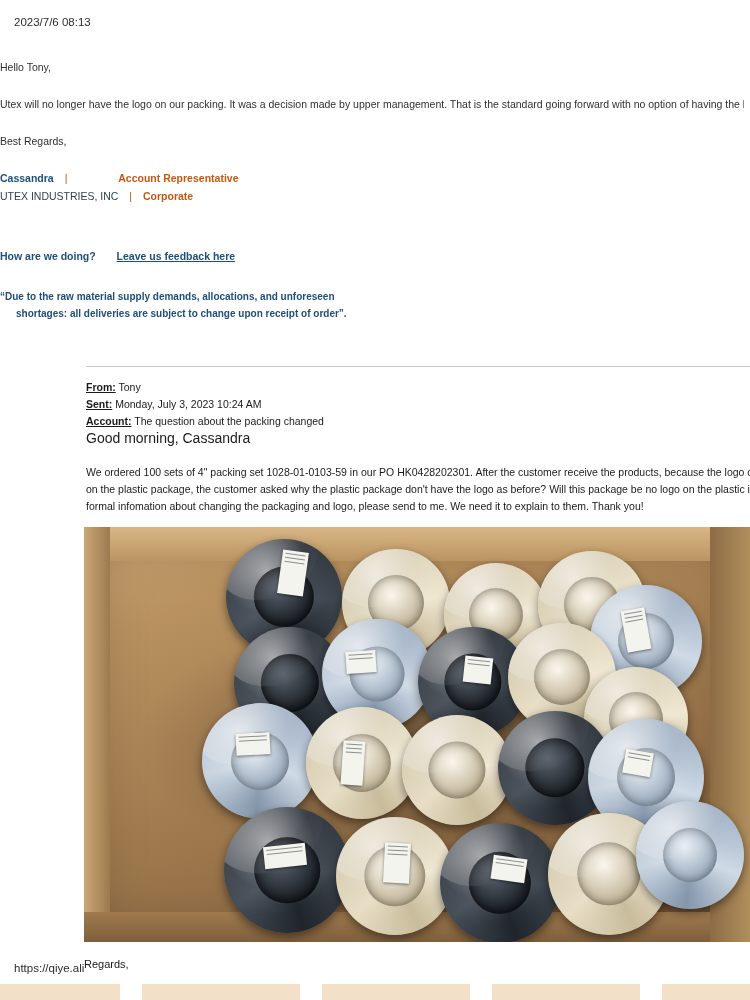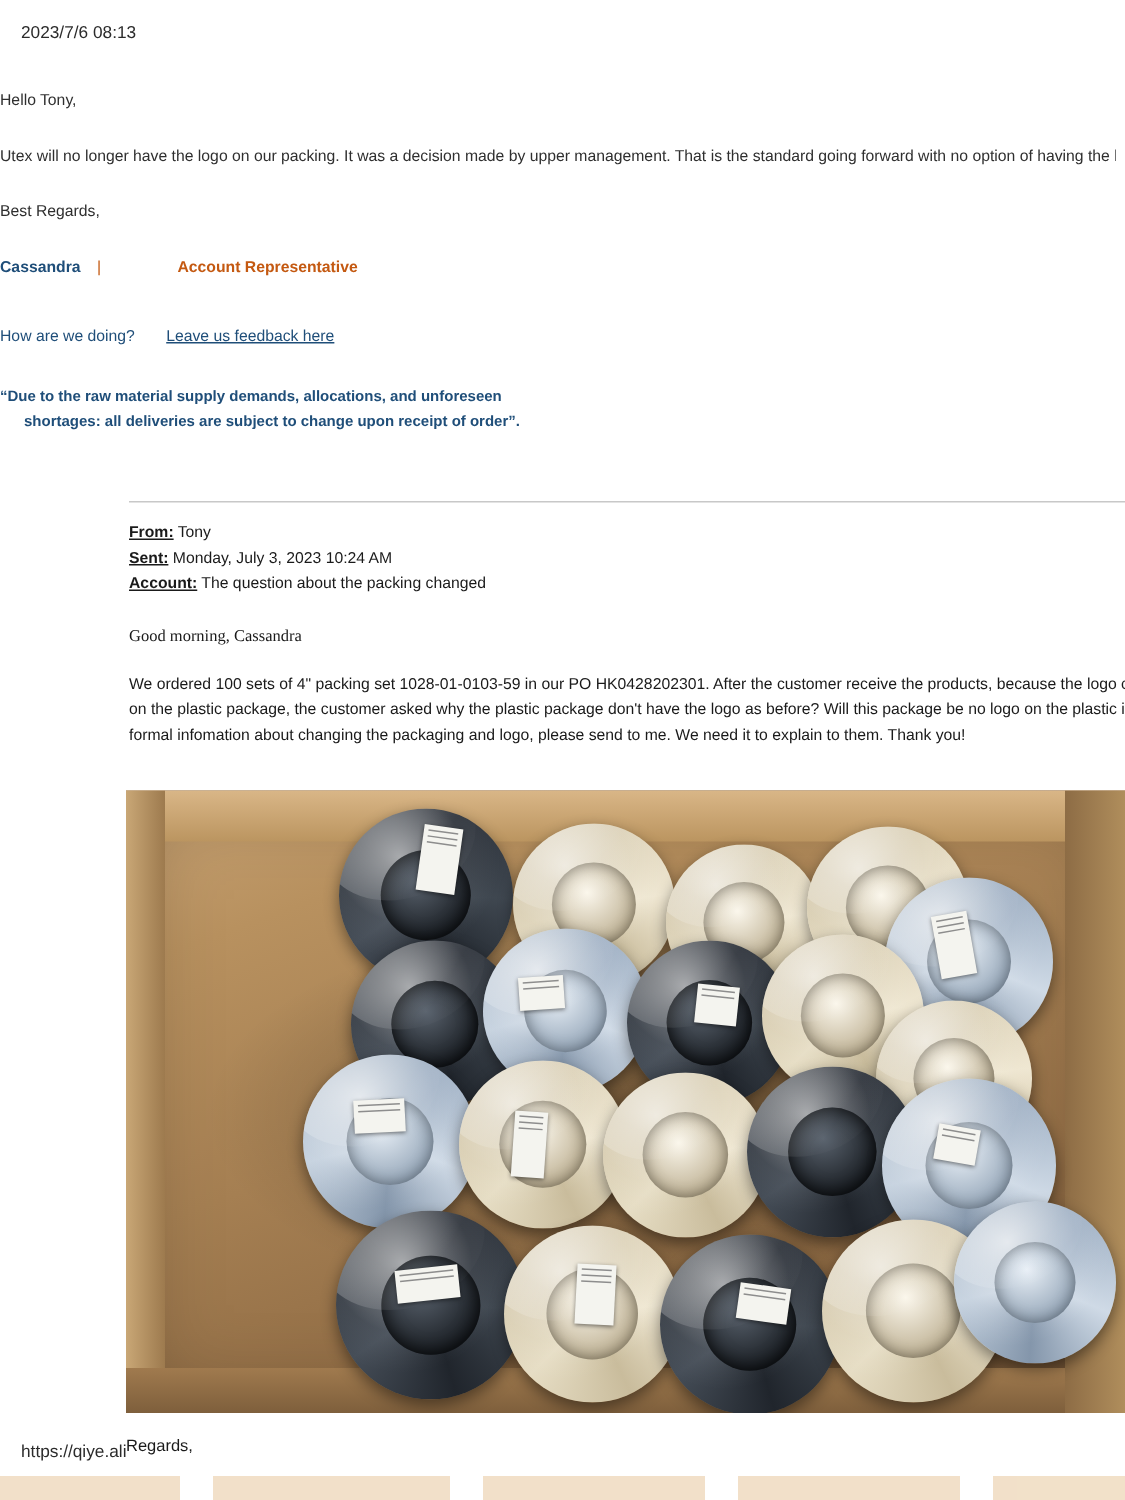--- a/index.html
+++ b/index.html
@@ -85,24 +85,24 @@
   }
   .sig-company {
     color: #2f3f4f;
   }
   .sig-corp {
     color: #c45911;
     font-weight: bold;
   }
 
   .feedback-row {
-    margin-top: 34px;
+    margin-top: 48px;
     margin-bottom: 26px;
     font-size: 10.5px;
-    font-weight: normal;
+    font-weight: bold;
     color: #1f4e79;
     white-space: nowrap;
   }
   .feedback-link {
     color: #1f4e79;
     text-decoration: underline;
     padding-left: 18px;
   }
 
   .notice {
@@ -129,25 +129,23 @@
   }
   .q-row {
     font-size: 10.5px;
     line-height: 1.62;
     color: #1a1a1a;
     white-space: nowrap;
   }
   .q-label { font-weight: bold; text-decoration: underline; }
 
   .q-greeting {
-    font-size: 11px;
-    margin-top: 20px;
+    font-size: 14px;
     color: #1a1a1a;
     white-space: nowrap;
-    font-family: Liberation Serif, serif;
   }
 
   .q-body {
     font-size: 10.5px;
     line-height: 1.62;
     margin-top: 18px;
     color: #1a1a1a;
     width: 700px;
   }
   .q-body .bl { white-space: nowrap; display: block; }
@@ -293,20 +291,25 @@
     <p class="msg-line wrapline">Utex will no longer have the logo on our packing. It was a decision made by upper management. That is the standard going forward with no option of having the logo on packing.</p>
 
     <p class="msg-line">Best Regards,</p>
 
     <div class="sig-row">
       <span class="sig-name">Cassandra</span>
       <span class="sig-sep">|</span>
       <span class="sig-role">Account Representative</span>
     </div>
 
+    <div class="sig-row">
+      <span class="sig-company">UTEX INDUSTRIES, INC</span>
+      <span class="sig-sep">|</span>
+      <span class="sig-corp">Corporate</span>
+    </div>
 
     <div class="feedback-row">
       <span>How are we doing?</span>
       <a class="feedback-link" href="#">Leave us feedback here</a>
     </div>
 
     <div class="notice">
       <div class="l1">“Due to the raw material supply demands, allocations, and unforeseen</div>
       <div class="l2">shortages: all deliveries are subject to change upon receipt of order”.</div>
     </div>

